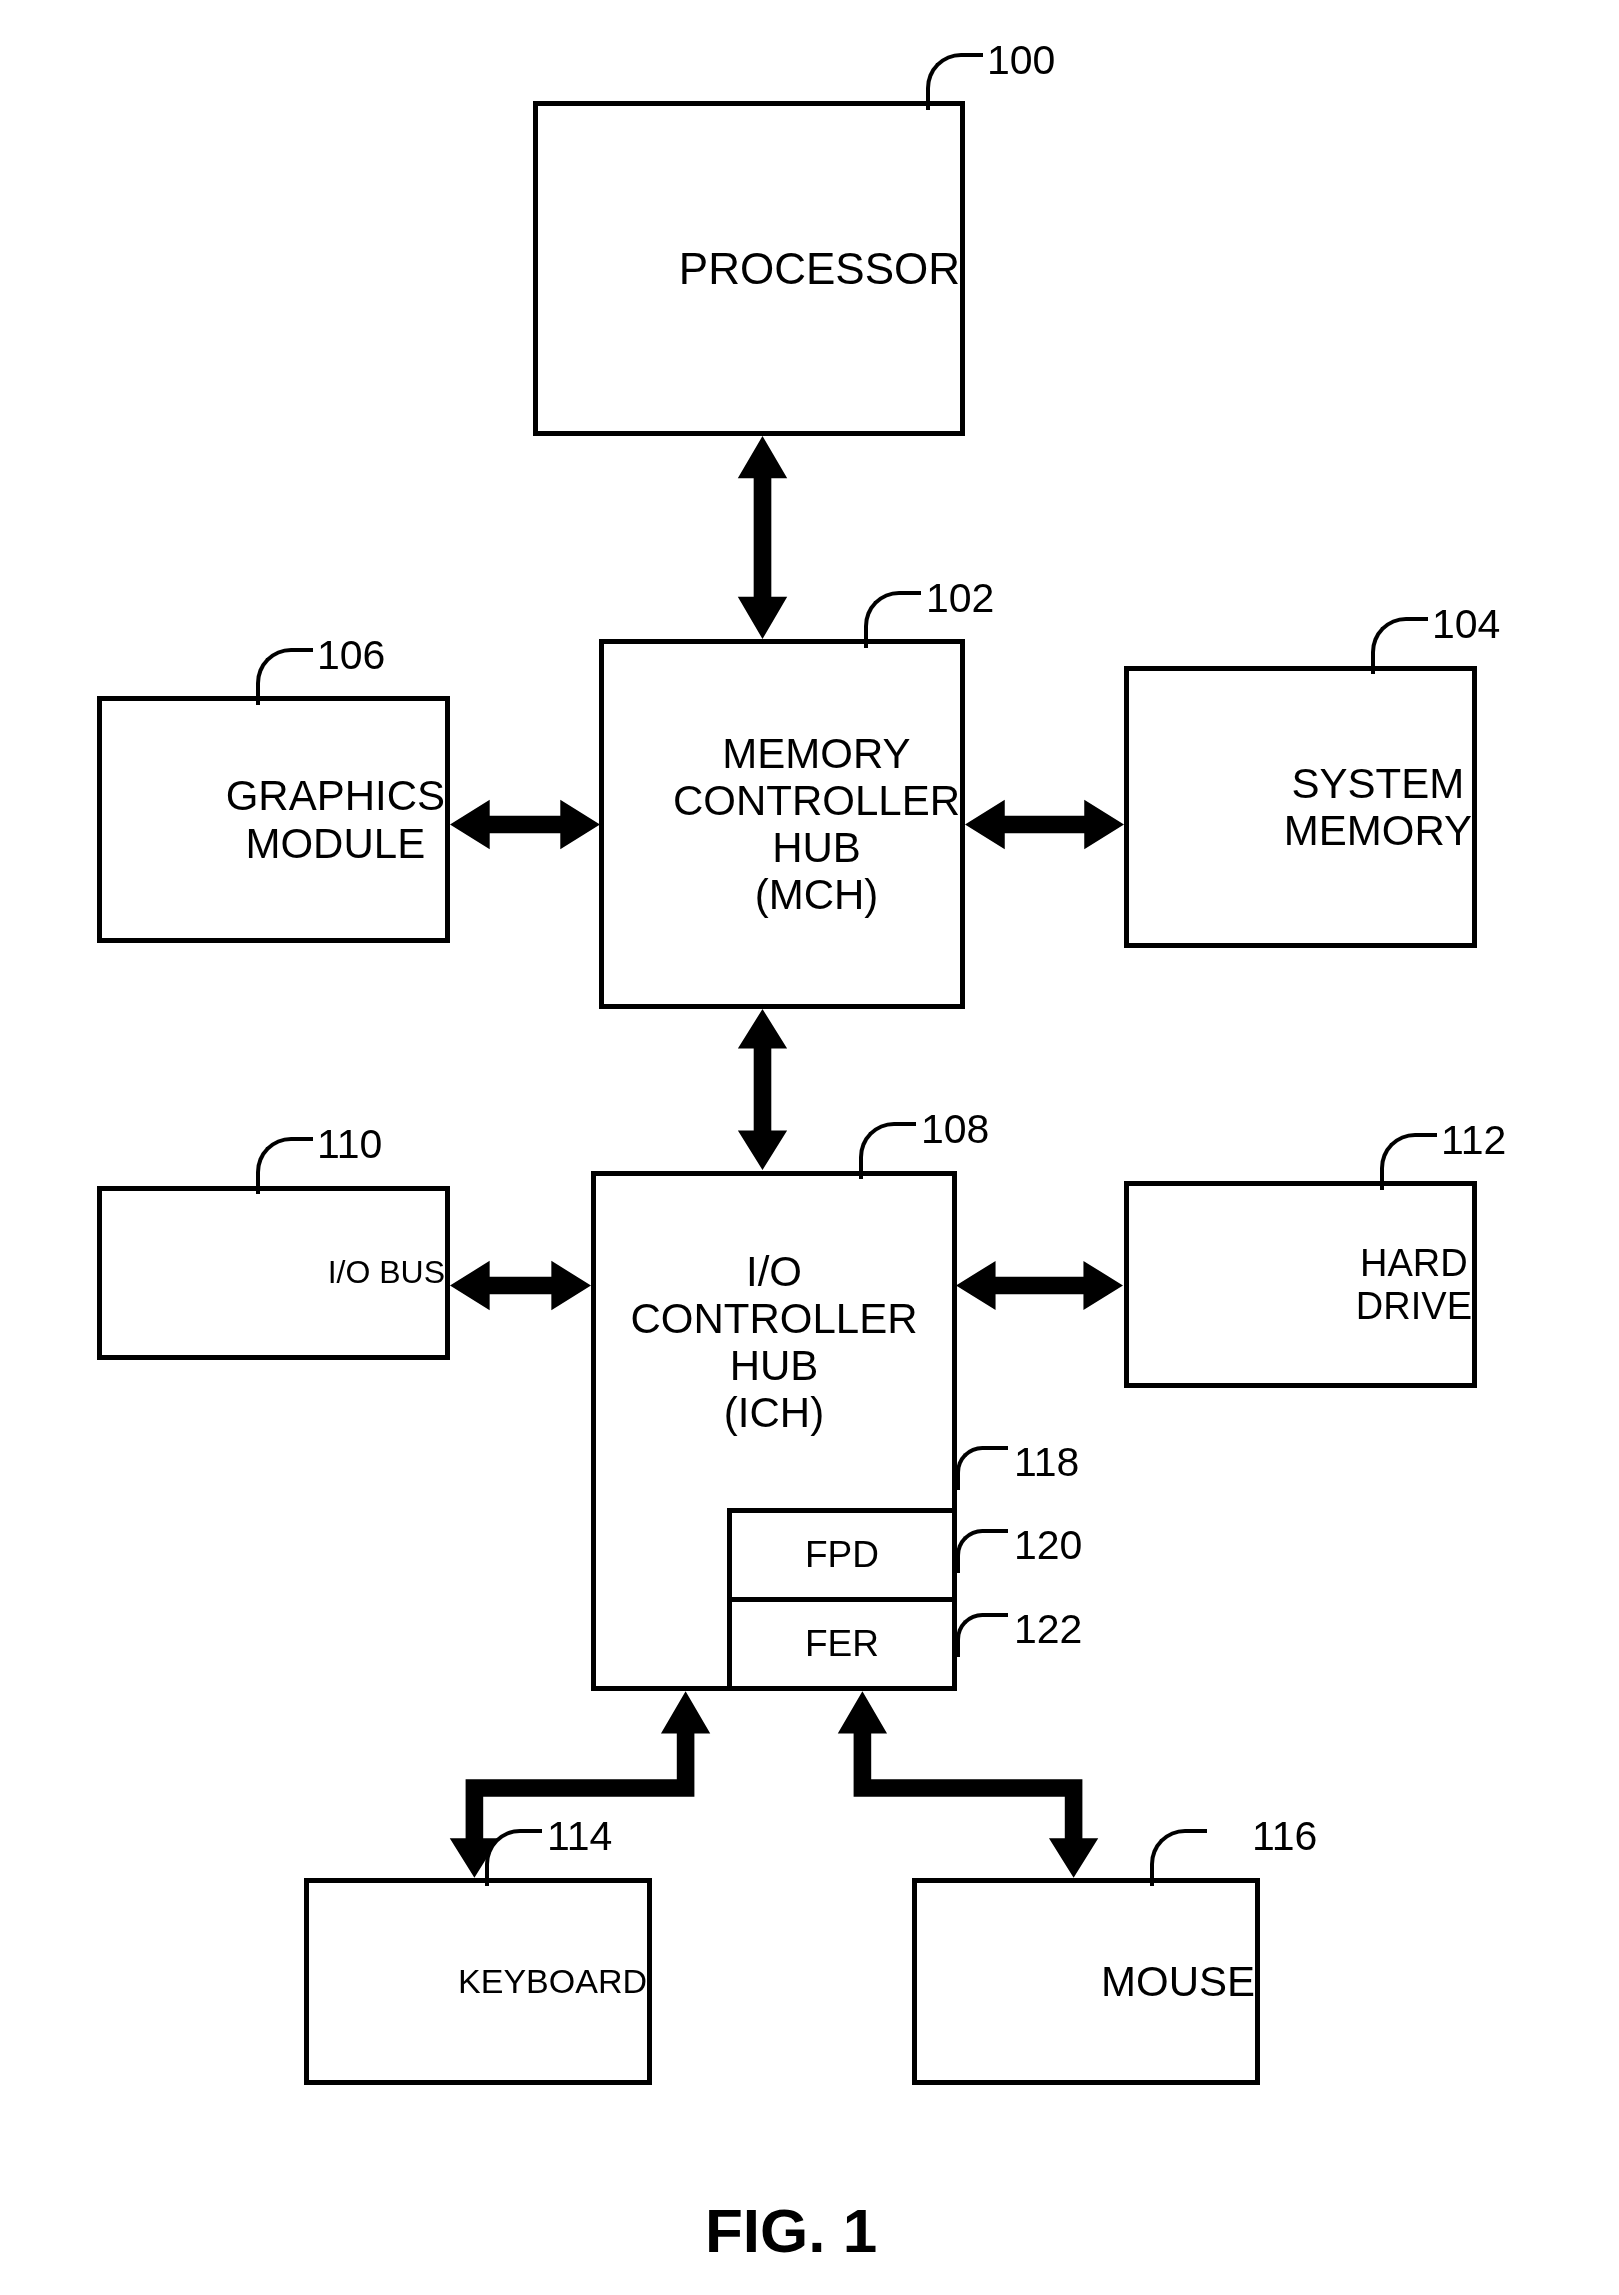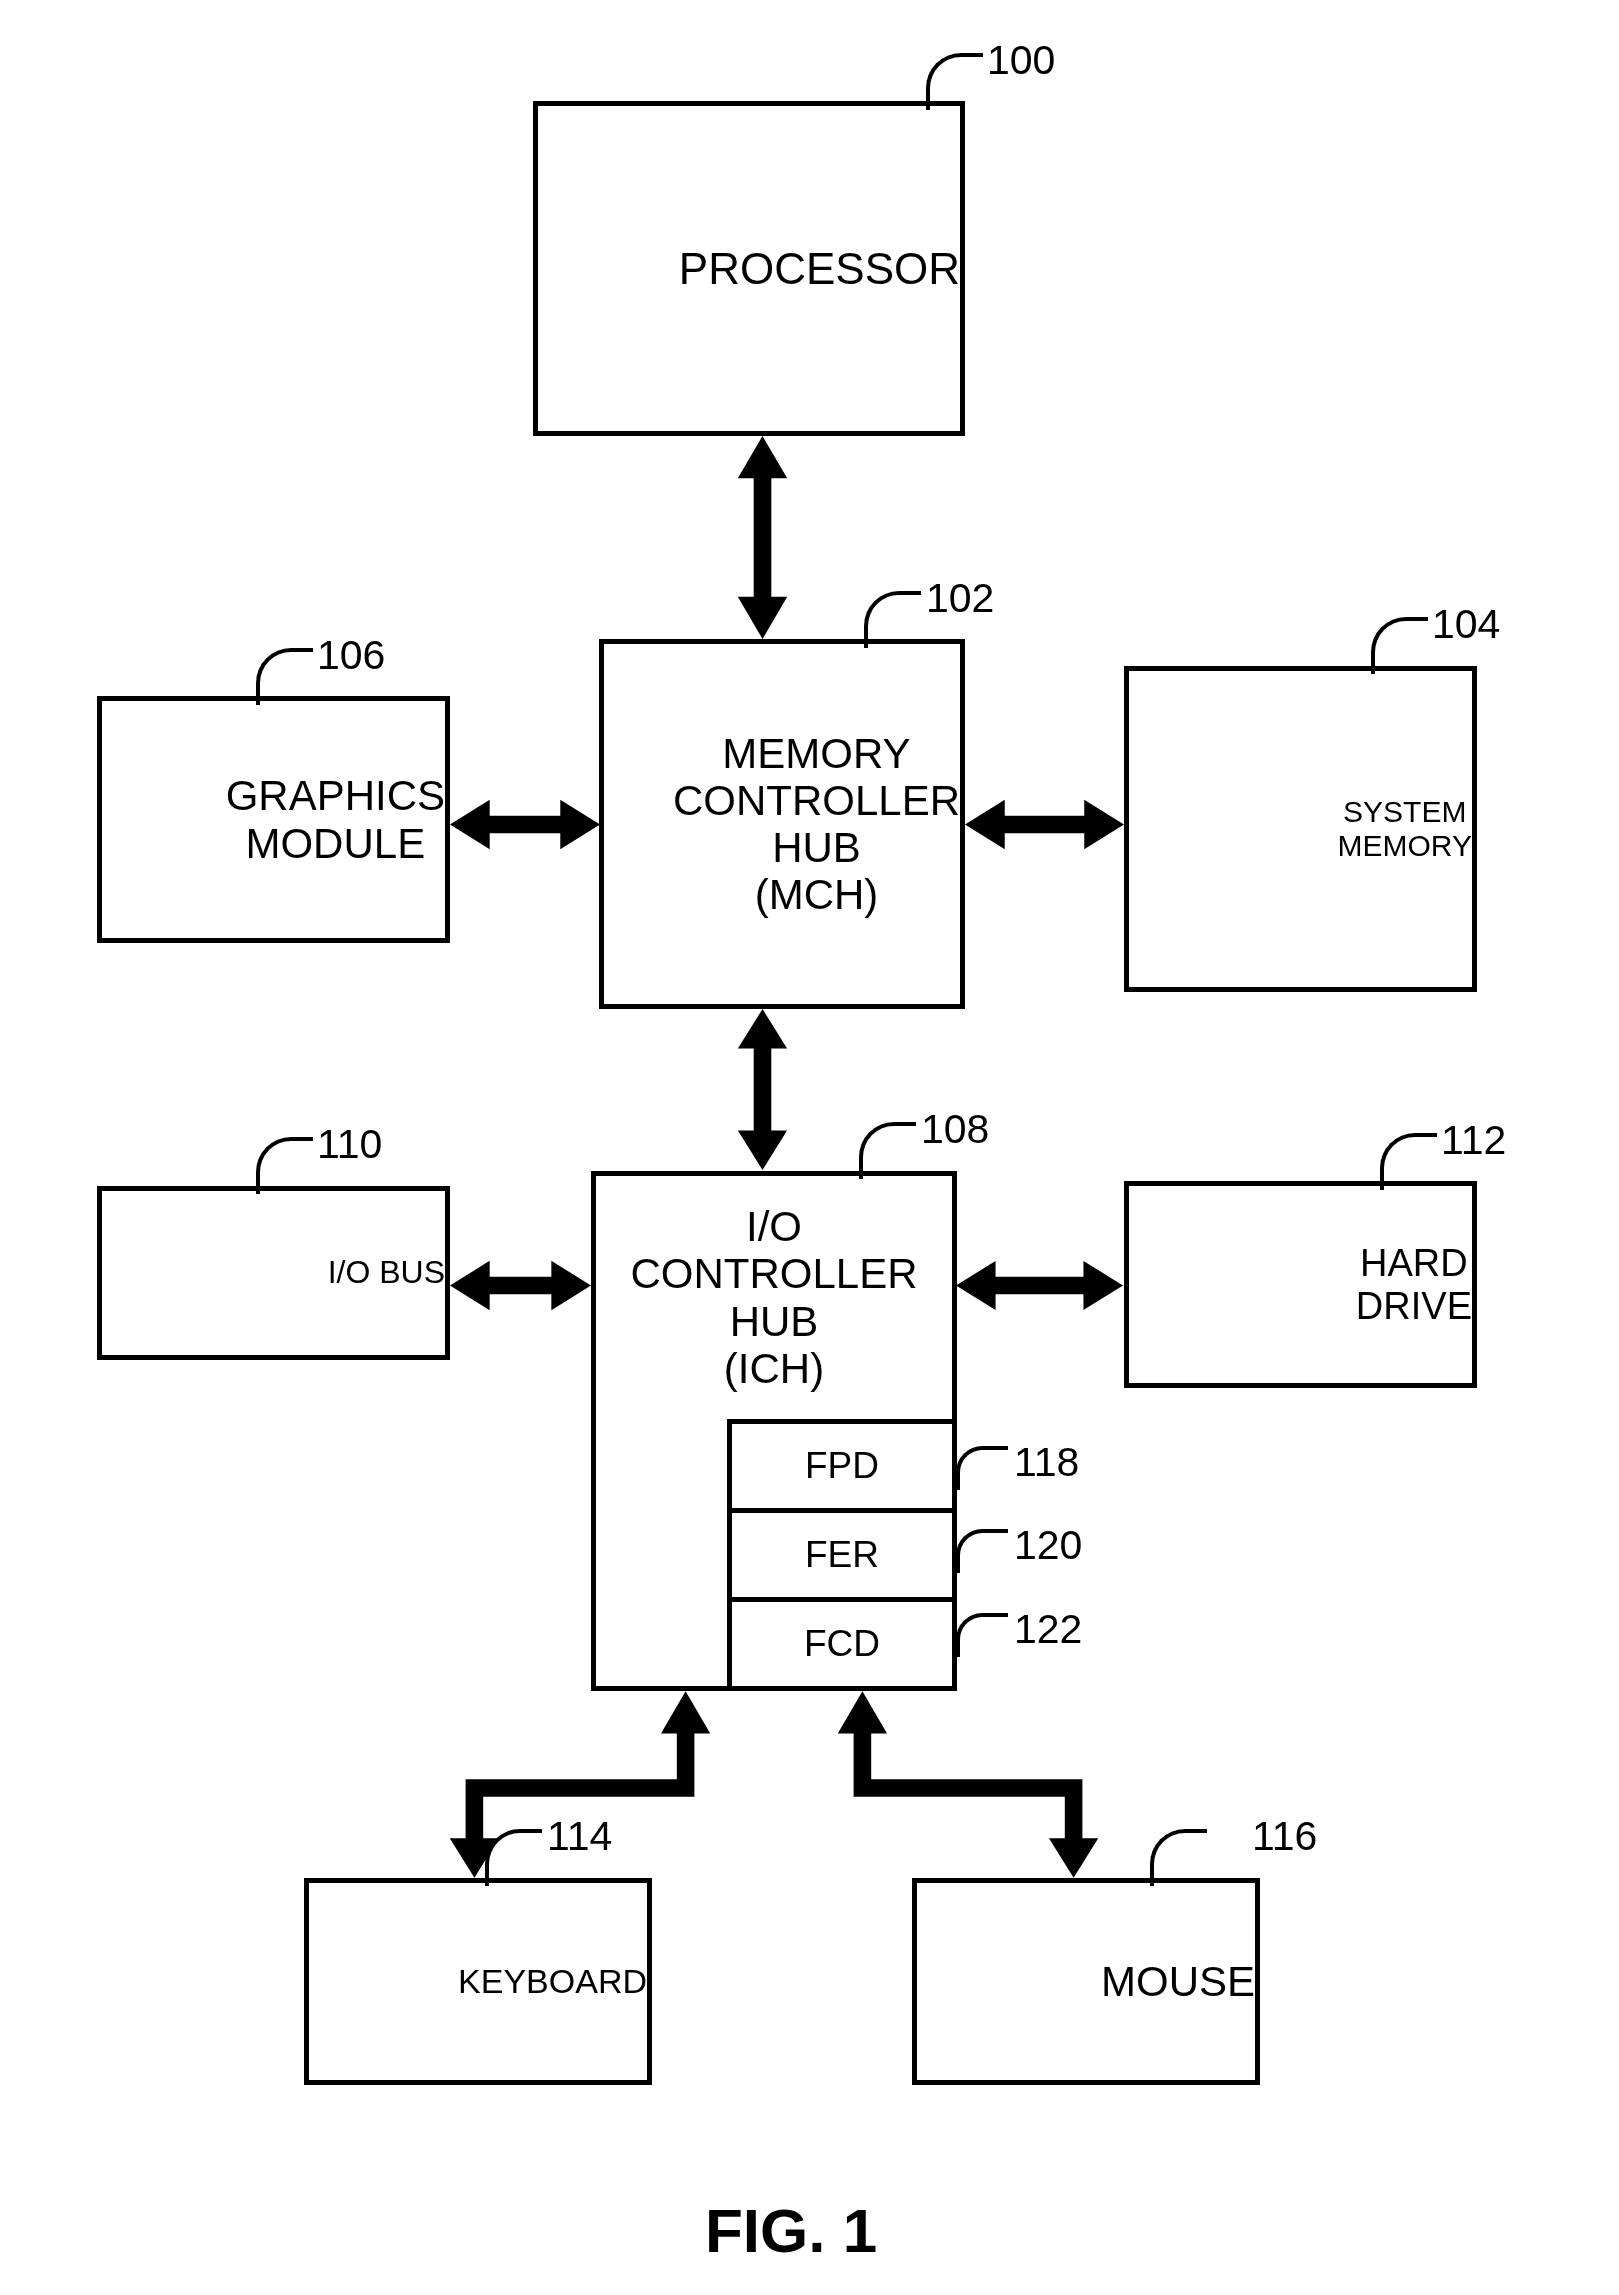--- a/index.html
+++ b/index.html
@@ -28,21 +28,21 @@
   </div>
   <div class="lead" style="left:256px;top:648px;"></div>
   <div class="refnum" style="left:317px;top:632px;">106</div>
 
   <div class="box" style="left:599px;top:639px;width:366px;height:370px;font-size:42px;">
     <span>MEMORY<br>CONTROLLER<br>HUB<br>(MCH)</span>
   </div>
   <div class="lead" style="left:864px;top:591px;"></div>
   <div class="refnum" style="left:926px;top:575px;">102</div>
 
-  <div class="box" style="left:1124px;top:666px;width:353px;height:326px;font-size:30px;">
+  <div class="box" style="left:1124px;top:666px;width:353px;height:282px;font-size:42px;">
     <span>SYSTEM<br>MEMORY</span>
   </div>
   <div class="lead" style="left:1371px;top:617px;"></div>
   <div class="refnum" style="left:1432px;top:601px;">104</div>
 
   <div class="box" style="left:97px;top:1186px;width:353px;height:174px;font-size:32px;">
     <span>I/O BUS</span>
   </div>
   <div class="lead" style="left:256px;top:1137px;"></div>
   <div class="refnum" style="left:317px;top:1121px;">110</div>
@@ -50,23 +50,20 @@
   <div class="box" style="left:591px;top:1171px;width:366px;height:520px;font-size:42px;flex-direction:column;padding:0;">
     <div style="flex:1;display:flex;align-items:center;justify-content:center;width:100%;">
       <span>I/O<br>CONTROLLER<br>HUB<br>(ICH)</span>
     </div>
     <div style="width:220px;align-self:flex-end;border-left:5.3px solid #000;font-size:37px;">
       <div class="subrow">
         <span>FPD</span>
       </div>
       <div class="subrow">
         <span>FER</span>
-      </div>
-      <div class="subrow">
-        <span>FCD</span>
       </div>
     </div>
   </div>
   <div class="lead" style="left:859px;top:1122px;"></div>
   <div class="refnum" style="left:921px;top:1106px;">108</div>
 
   <div class="lead" style="left:956px;top:1446px;width:48px;height:40px;border-top-left-radius:26.4px;"></div>
   <div class="refnum" style="left:1014px;top:1439px;">118</div>
   <div class="lead" style="left:956px;top:1529px;width:48px;height:40px;border-top-left-radius:26.4px;"></div>
   <div class="refnum" style="left:1014px;top:1522px;">120</div>

